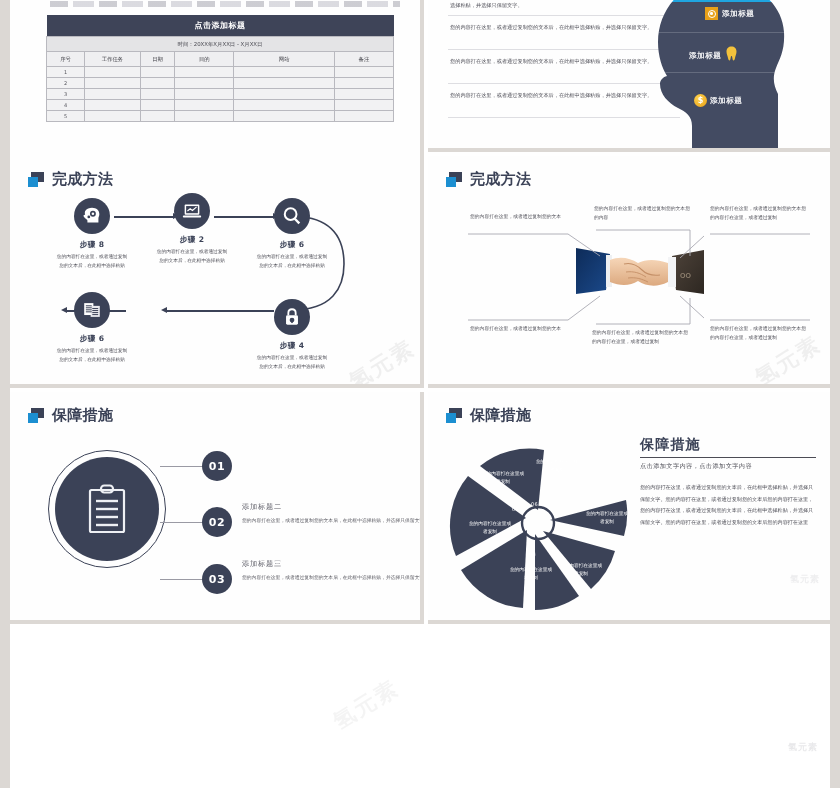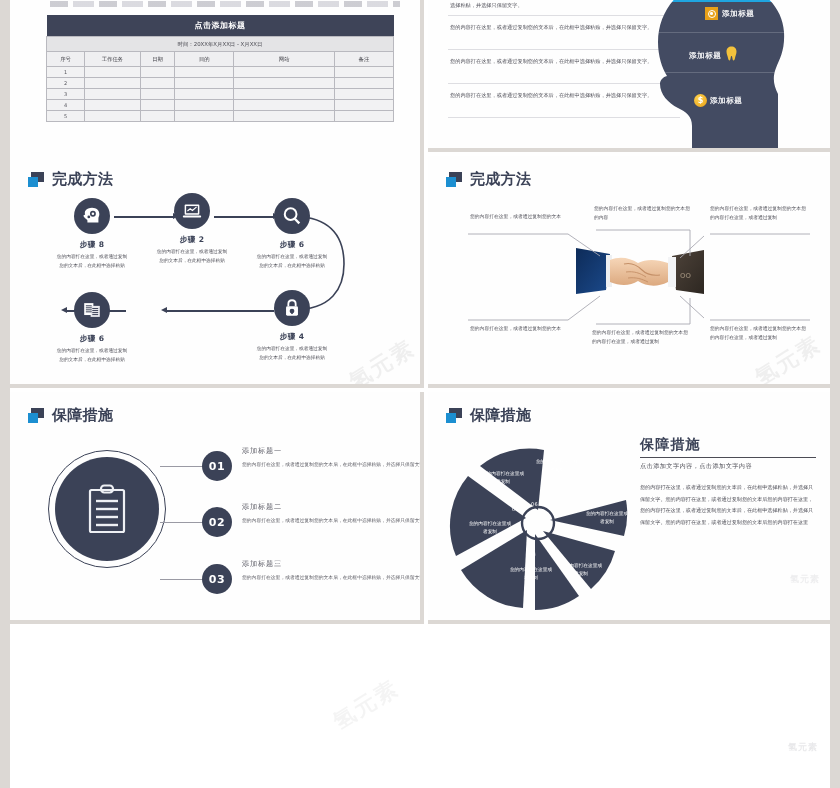--- a/index.html
+++ b/index.html
@@ -301,21 +301,21 @@
         <span class="circ">
           <svg width="22" height="22" viewBox="0 0 24 24">
             <circle cx="10.5" cy="10" r="6.4" fill="none" stroke="#fff" stroke-width="2.2"></circle>
             <line x1="15" y1="15" x2="20" y2="20" stroke="#fff" stroke-width="2.6"></line>
           </svg>
         </span>
         <div class="st">步骤 6</div>
         <div class="dsc">您的内容打在这里，或者通过复制您的文本后，在此框中选择粘贴</div>
       </div>
 
-      <div class="node" style="left:260px; top:98px;">
+      <div class="node" style="left:260px; top:107px;">
         <span class="circ">
           <svg width="22" height="22" viewBox="0 0 24 24">
             <path d="M8 10 V7.5 C8 5 9.8 3.5 12 3.5 C14.2 3.5 16 5 16 7.5 V10" fill="none" stroke="#fff" stroke-width="2"></path>
             <rect x="5.5" y="10" width="13" height="10.5" rx="1.6" fill="#fff"></rect>
             <circle cx="12" cy="15.4" r="2.6" fill="#3b4257"></circle>
             <rect x="11.2" y="15.4" width="1.6" height="3.2" fill="#3b4257"></rect>
           </svg>
         </span>
         <div class="st">步骤 4</div>
         <div class="dsc">您的内容打在这里，或者通过复制您的文本后，在此框中选择粘贴</div>
@@ -446,24 +446,20 @@
     </div>
 
     <div class="lne" style="left:150px; top:74px; width:48px;"></div>
     <div class="lne" style="left:150px; top:130px; width:48px;"></div>
     <div class="lne" style="left:150px; top:187px; width:48px;"></div>
 
     <div class="num" style="left:192px; top:59px;">01</div>
     <div class="num" style="left:192px; top:115px;">02</div>
     <div class="num" style="left:192px; top:172px;">03</div>
 
-    <div class="blk" style="left:232px; top:54px;">
-      <h4>添加标题一</h4>
-      <p>您的内容打在这里，或者通过复制您的文本后，在此框中选择粘贴，并选择只保留文字。</p>
-    </div>
     <div class="blk" style="left:232px; top:110px;">
       <h4>添加标题二</h4>
       <p>您的内容打在这里，或者通过复制您的文本后，在此框中选择粘贴，并选择只保留文字。</p>
     </div>
     <div class="blk" style="left:232px; top:167px;">
       <h4>添加标题三</h4>
       <p>您的内容打在这里，或者通过复制您的文本后，在此框中选择粘贴，并选择只保留文字。</p>
     </div>
   </div>
 

